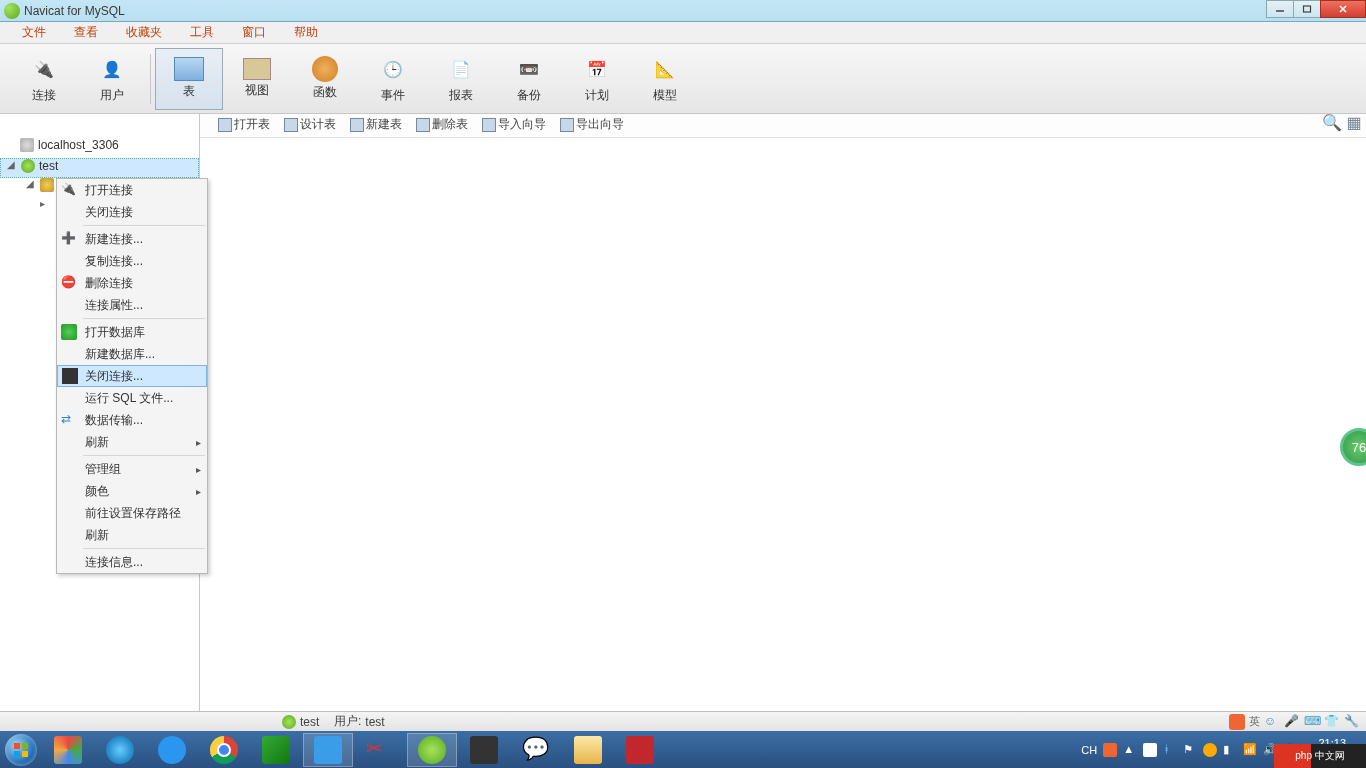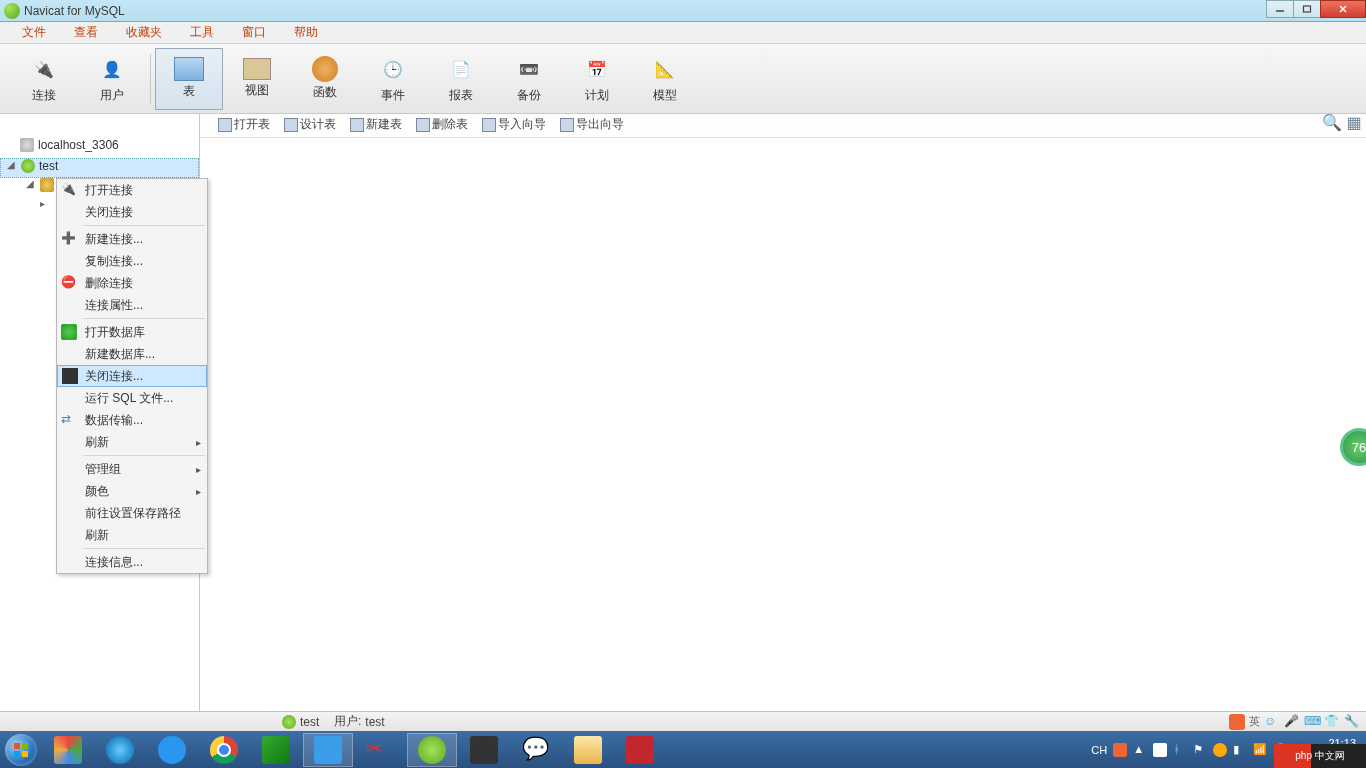--- a/index.html
+++ b/index.html
@@ -67,21 +67,21 @@
 .status-icons { position: absolute; right: 6px; display: flex; gap: 4px; }
 .status-icons span { width: 16px; height: 16px; }
 
 
 .taskbar { position: absolute; bottom: 0; left: 0; right: 0; height: 37px; background: linear-gradient(#3b6ea5, #2a5080); display: flex; align-items: center; }
 .start-orb { width: 42px; height: 37px; display: flex; align-items: center; justify-content: center; }
 .start-orb .orb { width: 32px; height: 32px; border-radius: 50%; background: radial-gradient(circle at 35% 35%, #9ed1f7, #2470b8 60%, #16406a); box-shadow: inset 0 0 4px #fff8; display:flex;align-items:center;justify-content:center; }
 .task-item { width: 50px; height: 34px; margin: 0 1px; display: flex; align-items: center; justify-content: center; border: 1px solid transparent; }
 .task-item.active { background: rgba(255,255,255,.15); border: 1px solid rgba(255,255,255,.3); }
 .task-icon { width: 28px; height: 28px; border-radius: 3px; }
-.tray { position: absolute; right: 0; height: 37px; display: flex; align-items: center; color: #fff; font-size: 11px; gap: 6px; padding-right: 10px; }
+.tray { position: absolute; right: 0; height: 37px; display: flex; align-items: center; color: #fff; font-size: 11px; gap: 6px; padding-right: 20px; }
 .tray .clock { text-align: right; line-height: 1.1; }
 .tray .tray-icon { width: 14px; height: 14px; }
 
 
 .badge { position: absolute; right: -12px; top: 428px; width: 38px; height: 38px; border-radius: 50%; background: radial-gradient(#6cc96c,#2a9a4a); border: 3px solid #5fc48b; color: #fff; display: flex; align-items: center; justify-content: center; font-size: 13px; }
 
 .php-logo { position: absolute; right: 0; bottom: 0; width: 92px; height: 24px; background: linear-gradient(90deg,#d32 0 40%,#222 40%); color:#fff; font-size:10px; display:flex; align-items:center; justify-content:center; z-index: 5; }
 </style>
 </head>
 <body>

